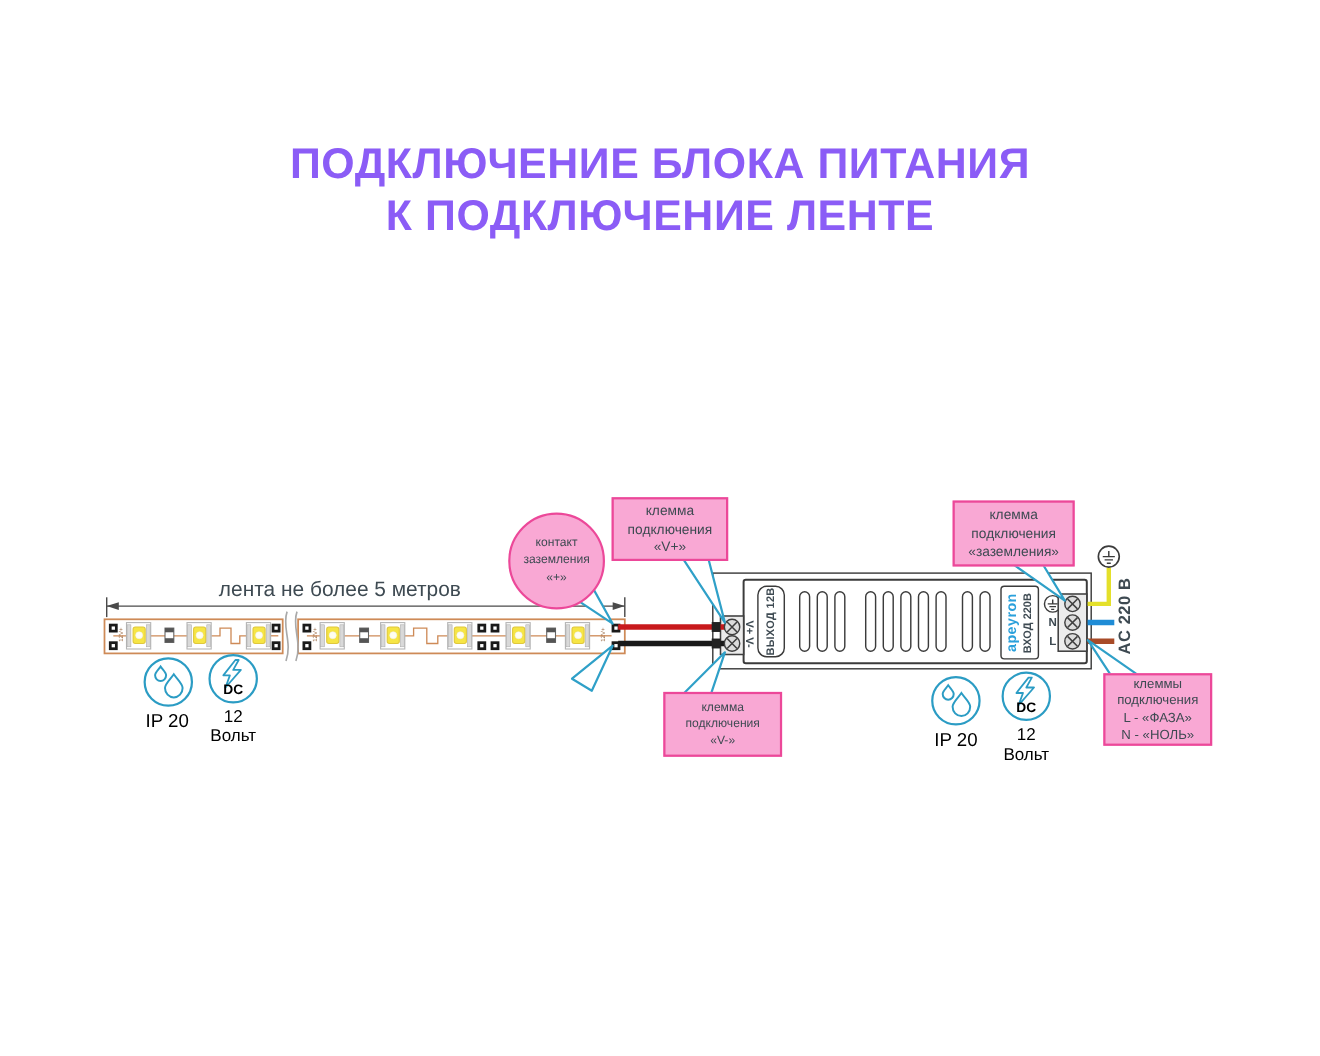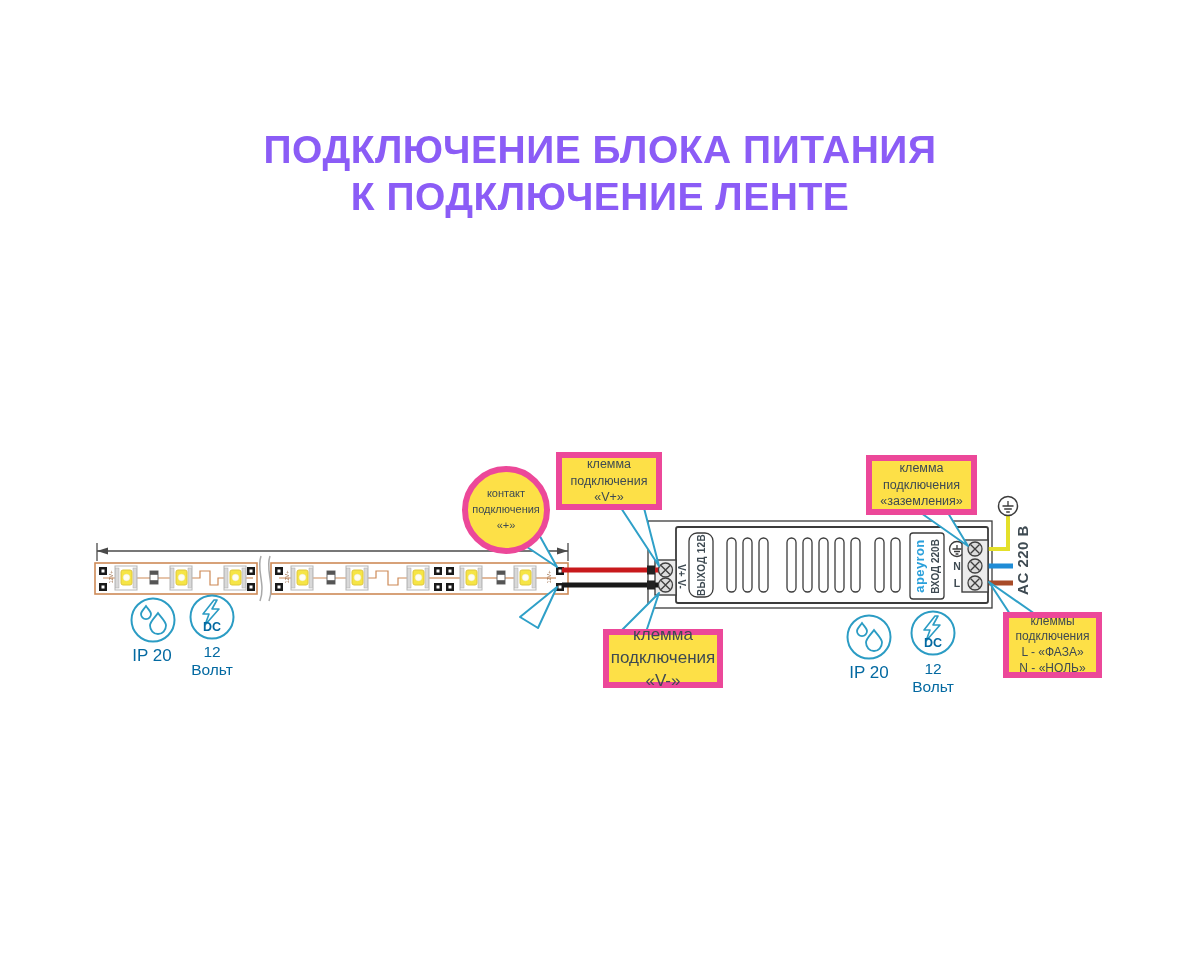--- a/index.html
+++ b/index.html
@@ -5,25 +5,25 @@
   html,body{margin:0;padding:0;background:#fff;}
   #canvas{position:relative;width:1200px;height:960px;background:#fff;overflow:hidden;
           font-family:"Liberation Sans",sans-serif;}
   #art{position:absolute;left:0;top:0;width:1200px;height:960px;}
   .title{position:absolute;left:0;width:1200px;text-align:center;color:#8b5cf6;
          font-weight:700;font-size:39px;letter-spacing:.5px;line-height:47px;}
   .lbl{position:absolute;color:#3E4A52;display:flex;align-items:center;justify-content:center;
        text-align:center;}
   .rotm90{transform:rotate(-90deg);}
   .rot90{transform:rotate(90deg);}
-  .bubble{position:absolute;background:#fde047;border:6px solid #ec4899;color:#3E4A52;
+  .bubble{position:absolute;background:#f9a8d4;border:2px solid #ec4899;color:#3E4A52;
           display:flex;align-items:center;justify-content:center;text-align:center;
           font-weight:500;box-sizing:border-box;}
   .bubble.circle{border-radius:50%;}
-  .teal{color:#0369a1;}
+  .teal{color:#000000;}
   .brandblue{color:#2AA0DB;}
   .lines span{display:block;line-height:1.3;}
 </style>
 </head>
 <body>
 
 <div id="canvas">
 
   <svg id="art" viewBox="0 0 1200 960">
 
@@ -262,24 +262,25 @@
         <use href="#icon-ip20" x="869" y="637"></use>
       </g>
     <g>
         <use href="#icon-dc12" x="933" y="633"></use>
       </g>
   </svg>
 
   <div class="title" style="top:126px;">ПОДКЛЮЧЕНИЕ БЛОКА ПИТАНИЯ</div>
   <div class="title" style="top:173px;">К ПОДКЛЮЧЕНИЕ ЛЕНТЕ</div>
 
-
-  <div class="bubble circle" style="left:462px;top:466px;width:88px;height:88px;font-size:11px;line-height:1.45;padding:6px;">контакт подключения «+»</div>
+  <div class="lbl" style="left:179px;top:527px;width:260px;height:20px;font-size:19px;font-weight:500;">лента не более 5 метров</div>
+
+  <div class="bubble circle" style="left:462px;top:466px;width:88px;height:88px;font-size:11px;line-height:1.45;padding:6px;">контакт заземления «+»</div>
   <div class="bubble rect" style="left:556px;top:452px;width:106px;height:58px;font-size:12.5px;line-height:1.35;padding:3px;">клемма подключения «V+»</div>
-  <div class="bubble rect" style="left:603px;top:629px;width:120px;height:59px;font-size:17px;line-height:1.35;padding:11px;">клемма подключения «V-»</div>
+  <div class="bubble rect" style="left:603px;top:629px;width:108px;height:59px;font-size:11px;line-height:1.35;padding:11px;">клемма подключения «V-»</div>
   <div class="bubble rect lines" style="left:1003px;top:612px;width:99px;height:66px;font-size:12px;padding:3px;flex-direction:column;">
     <span>клеммы</span>
     <span>подключения</span>
     <span>L - «ФАЗА»</span>
     <span>N - «НОЛЬ»</span>
   </div>
   <div class="bubble rect" style="left:866px;top:455px;width:111px;height:60px;font-size:12.5px;line-height:1.35;padding:3px;">клемма подключения «заземления»</div>
 
   <div class="lbl rot90" style="left:661px;top:570px;width:40px;height:13px;font-size:10px;font-weight:600;">V+ V-</div>
   <div class="lbl rotm90" style="left:667px;top:558px;width:68px;height:14px;font-size:10px;font-weight:600;letter-spacing:.3px;">ВЫХОД 12В</div>

